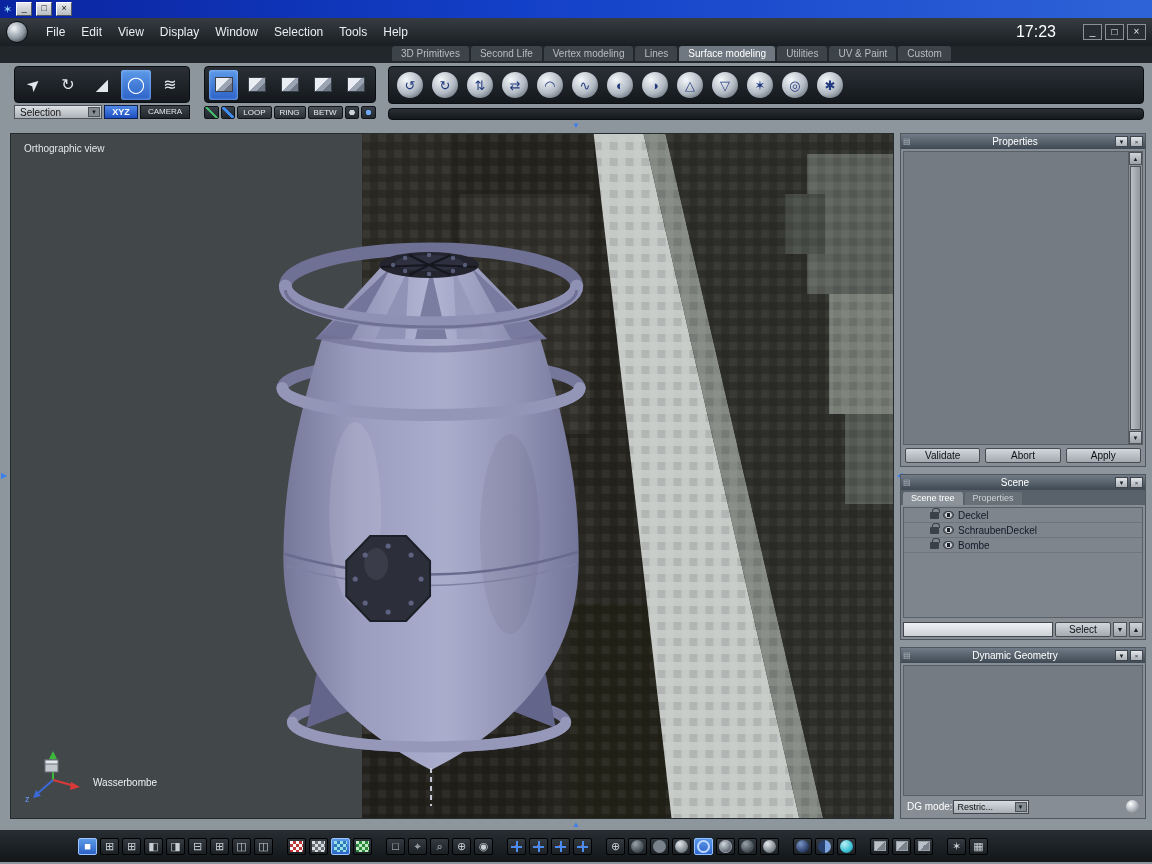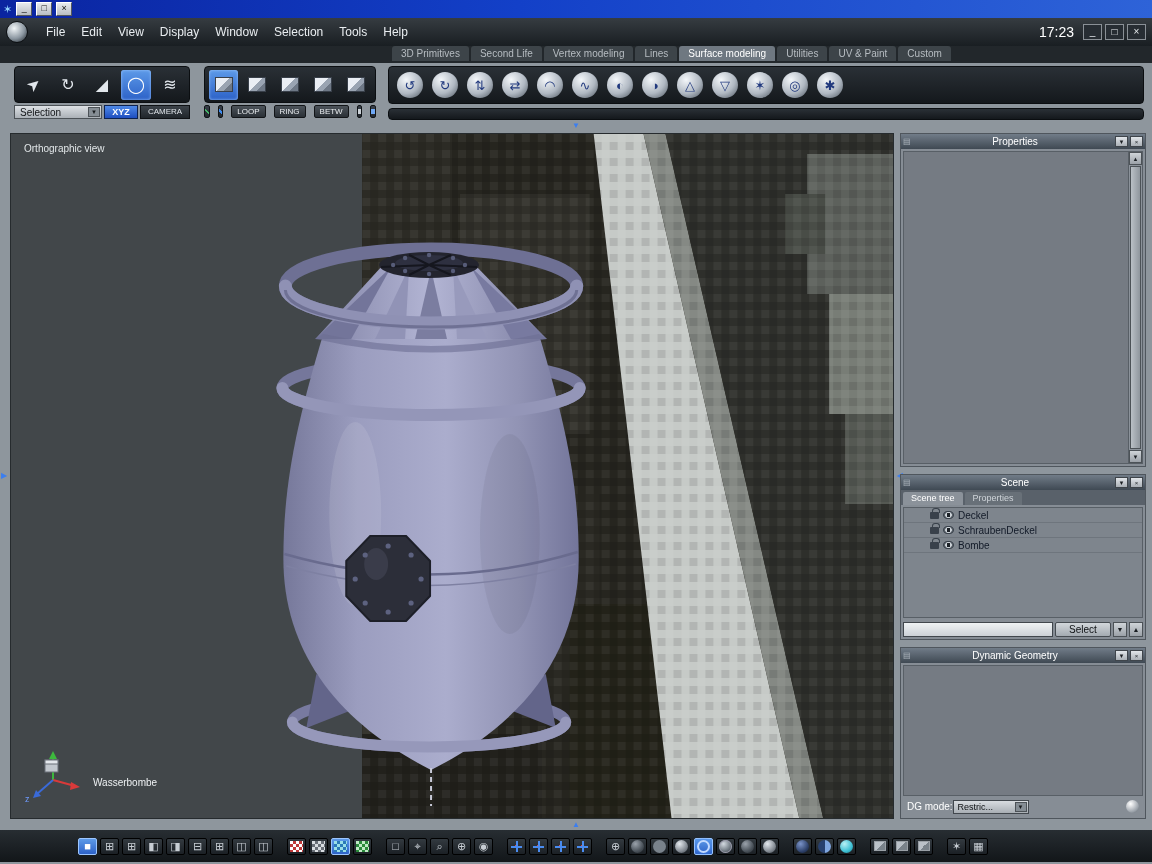--- a/index.html
+++ b/index.html
@@ -17,21 +17,21 @@
     border:1px solid;border-color:#fff #55595d #55595d #fff;
     font-size:9px;line-height:11px;text-align:center;color:#111;cursor:default}
 
   
   .menu-bar{position:absolute;top:18px;left:0;width:100%;height:28px;
     background:linear-gradient(#363c41,#191e22);display:flex;align-items:center;padding:12px 6px}
   .app-logo{width:22px;height:22px;border-radius:50%;margin-right:10px;
     background:radial-gradient(circle at 36% 32%,#f2f6f8,#8b96a0 55%,#22292f 95%);
     border:1px solid #0c0f12}
   .menu-item{color:#e9edf0;font-size:12px;padding:3px 8px}
-  .clock{color:#fff;font-size:14px;margin-left:auto;margin-right:6px}
+  .clock{color:#fff;font-size:16px;margin-left:auto;margin-right:24px}
   .mb-btn{width:19px;height:16px;border:1px solid #8a9096;color:#e9edf0;background:#272d33;
     font-size:10px;line-height:13px;text-align:center;margin-left:3px}
 
   
   .tab-row{position:absolute;top:46px;left:0;width:100%;height:17px;background:#22272b;
     display:flex;padding-left:392px;gap:2px}
   .tab{height:15px;padding:0 9px;font-size:10px;line-height:15px;color:#b6bcc1;
     background:#3d4449;border-radius:3px 3px 0 0;white-space:nowrap}
   .tab.active{background:#6f7881;color:#fff}
 
@@ -55,21 +55,21 @@
     display:flex;align-items:center;justify-content:center;font-size:13px;color:#21397e}
   .subrow-a{position:absolute;left:14px;top:42px;width:176px;height:14px;display:flex;gap:2px}
   .selection-dd{flex:1;background:linear-gradient(#dde1e5,#abb1b7);border:1px solid #4c5257;
     font-size:10px;color:#101316;display:flex;align-items:center;justify-content:space-between;padding:0 1px 0 5px}
   .dd-arrow{width:12px;height:10px;background:#858d94;border:1px solid #4c5257;
     font-size:6px;line-height:9px;text-align:center;color:#16191c}
   .xyz-btn{width:34px;background:linear-gradient(#4f8ae8,#1e4ec0);color:#fff;font-size:9px;
     font-weight:bold;border:1px solid #0d2250;text-align:center;line-height:12px}
   .camera-btn{width:50px;background:linear-gradient(#3c434a,#20262b);color:#dfe4e9;font-size:8px;
     border:1px solid #0e1114;text-align:center;line-height:12px}
-  .subrow-b{position:absolute;left:204px;top:42px;width:172px;height:14px;display:flex;gap:8px;}
+  .subrow-b{position:absolute;left:204px;top:42px;width:172px;height:14px;display:flex;gap:2px;align-items:center}
   .mini{width:16px;height:13px;border-radius:2px;border:1px solid #0f1316;
     background:linear-gradient(#39404a,#22272d);position:relative}
   .mini.pencil{background-image:linear-gradient(45deg,transparent 42%,#45b868 42% 58%,transparent 58%),linear-gradient(#39404a,#22272d)}
   .mini.brush{background-image:linear-gradient(45deg,transparent 42%,#3f8cf0 42% 58%,transparent 58%),linear-gradient(#39404a,#22272d)}
   .mini.rsel{background-image:radial-gradient(circle,#ccd2d8 2.5px,transparent 3px),linear-gradient(#39404a,#22272d)}
   .mini.lsel{background-image:radial-gradient(circle,#6fa8f5 2.5px,transparent 3px),linear-gradient(#39404a,#22272d)}
   .lrb-btn{padding:0 5px;height:13px;background:linear-gradient(#4c535a,#2a3036);color:#e8ecef;
     font-size:8px;line-height:12px;border:1px solid #121518;border-radius:2px}
 
   
@@ -386,20 +386,25 @@
           <span class="ph-btn">▼</span>
           <span class="ph-btn">×</span>
         </div>
         <div class="props-body">
           <div class="scrollbar">
             <span class="sb-btn">▲</span>
             <span class="sb-thumb"></span>
             <span class="sb-btn">▼</span>
           </div>
         </div>
+        <div class="props-buttons">
+          <span class="pbtn">Validate</span>
+          <span class="pbtn">Abort</span>
+          <span class="pbtn">Apply</span>
+        </div>
       </div>
 
       <div class="panel scene-panel">
         <div class="panel-header">
           <span class="ph-grip">▤</span>
           <span class="panel-title">Scene</span>
           <span class="ph-btn">▼</span>
           <span class="ph-btn">×</span>
         </div>
         <div class="scene-tabs">

